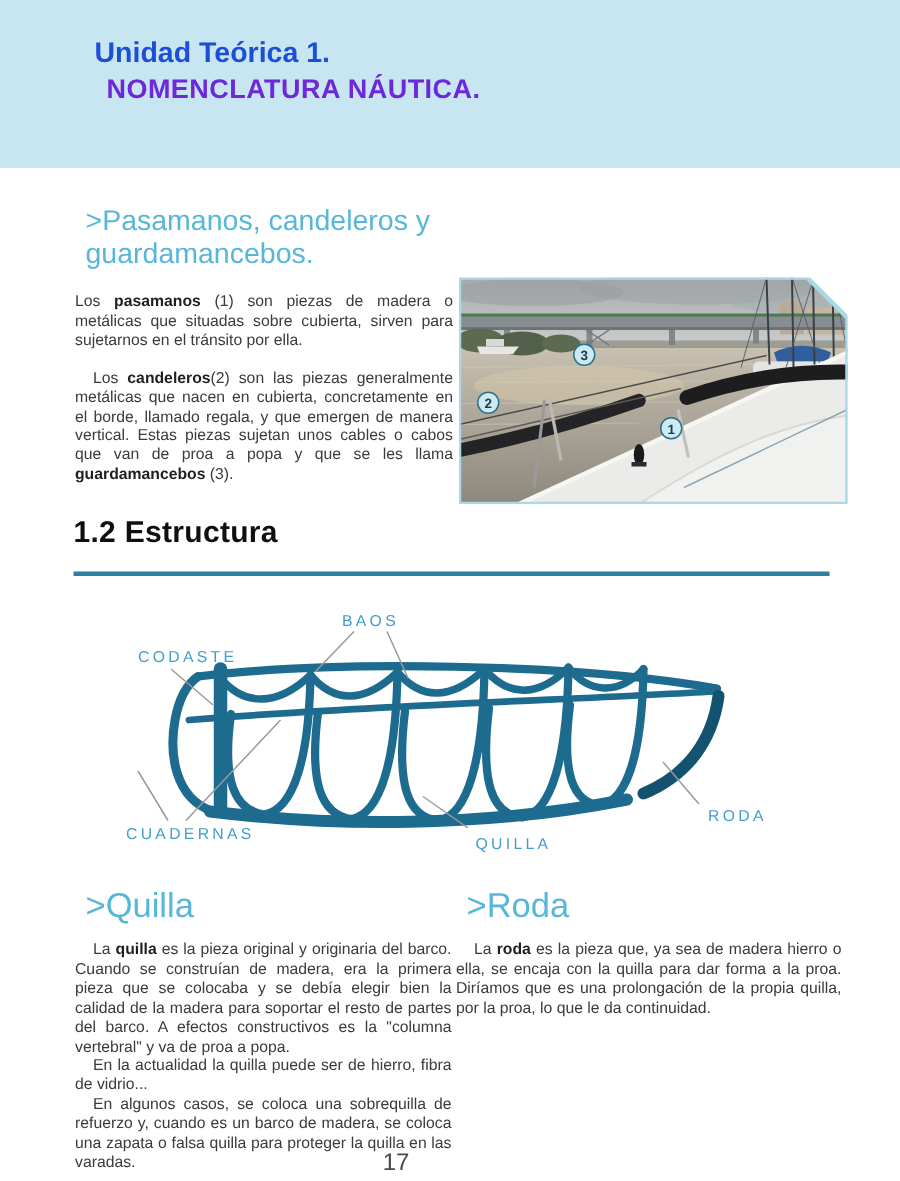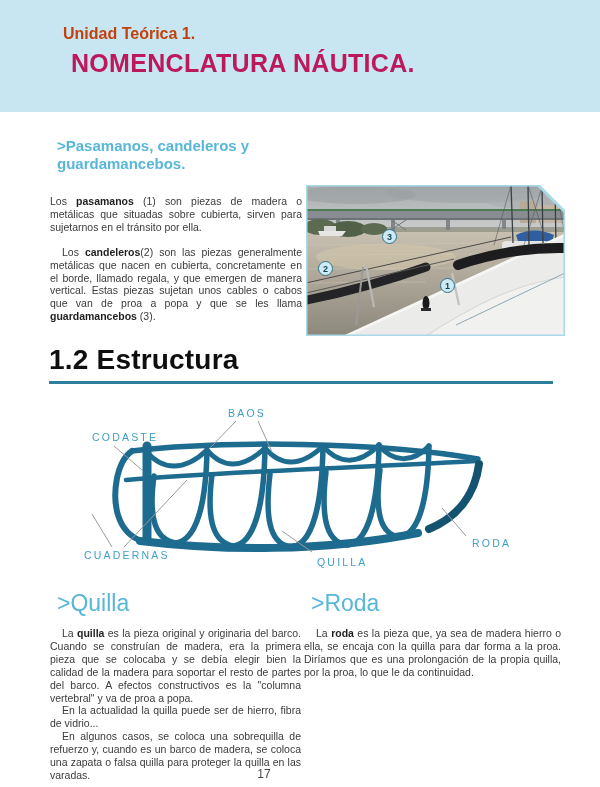--- a/index.html
+++ b/index.html
@@ -2,52 +2,52 @@
 <html><head>
 <meta charset="utf-8">
 <style>
   html,body{margin:0;padding:0;}
   body{
     width:600px;height:787px;position:relative;background:#ffffff;
     font-family:"Liberation Sans", sans-serif;overflow:hidden;
   }
   
   .header{position:absolute;top:0;left:0;width:600px;height:112px;background:#c8e6f1;}
-  .kicker{position:absolute;left:63px;top:25px;font-size:16px;font-weight:bold;color:#c2410c;}
-  .main-title{position:absolute;left:71px;top:49px;font-size:25px;font-weight:bold;color:#be185d;letter-spacing:.3px;}
-  
-  .section-heading{font-size:15px;color:#58b7d8;line-height:1.17;font-weight:700;}
+  .kicker{position:absolute;left:63px;top:25px;font-size:19px;font-weight:bold;color:#1d4ed8;}
+  .main-title{position:absolute;left:71px;top:49px;font-size:18px;font-weight:bold;color:#6d28d9;letter-spacing:.3px;}
+  
+  .section-heading{font-size:19px;color:#58b7d8;line-height:1.17;font-weight:400;}
   #intro-heading{position:absolute;left:57px;top:137px;width:272px;}
   
   .bodytext{font-size:10.5px;color:#3b3b3b;text-align:justify;line-height:12.9px;}
   .bodytext b{color:#1f1f1f;}
   .indent{text-indent:12px;}
   #intro-col{position:absolute;left:50px;top:195px;width:252px;}
   #intro-col p{margin:0 0 12px 0;}
   
   #photo{position:absolute;left:306px;top:185px;width:259px;height:151px;}
   #photo svg{position:absolute;inset:0;}
   .marker{
     position:absolute;width:15px;height:15px;border-radius:50%;
     background:#cdeaf4;border:1.5px solid #2f6f8a;color:#173f50;
     font-size:9px;font-weight:bold;display:flex;align-items:center;justify-content:center;
     box-sizing:border-box;
   }
   
-  #estructura-heading{position:absolute;left:49px;top:344px;font-size:28px;font-weight:bold;color:#0f0f0f;letter-spacing:.2px;}
+  #estructura-heading{position:absolute;left:49px;top:344px;font-size:20px;font-weight:bold;color:#0f0f0f;letter-spacing:.2px;}
   #rule{position:absolute;left:49px;top:381px;width:504px;height:3px;background:#2e7f9e;}
   #diagram{position:absolute;left:62px;top:400px;}
   .diag-label{font-size:10.5px;letter-spacing:2.2px;fill:#3f9fc6;}
   
   #quilla-col{position:absolute;left:50px;top:590px;width:251px;}
   #roda-col{position:absolute;left:304px;top:590px;width:257px;}
   .col-heading{font-size:23px;color:#58b7d8;font-weight:400;margin:0 0 10px 7px;}
   .col-body p{margin:0;}
   
-  #page-number{position:absolute;left:0;width:528px;top:767px;text-align:center;font-size:12px;color:#4a4a4a;}
+  #page-number{position:absolute;left:0;width:528px;top:767px;text-align:center;font-size:16px;color:#4a4a4a;}
 </style>
 </head>
 <body>
 
 <div class="header">
   <div class="kicker">Unidad Teórica 1.</div>
   <div class="main-title">NOMENCLATURA NÁUTICA.</div>
 </div>
 
 <div id="intro-heading" class="section-heading">&gt;Pasamanos, candeleros y guardamancebos.</div>

